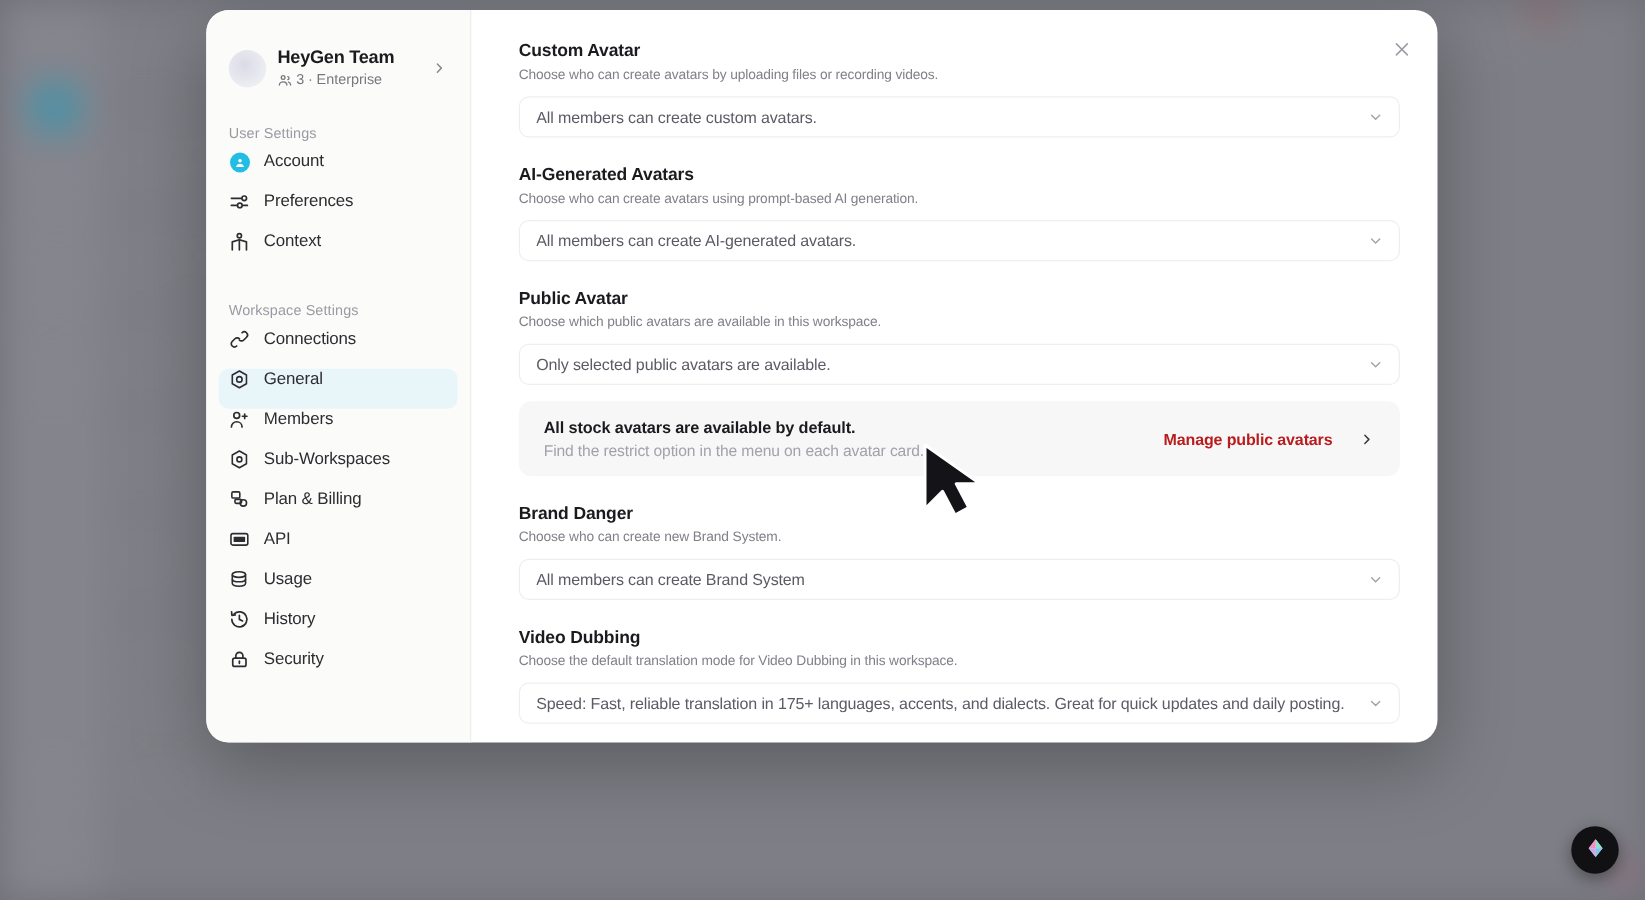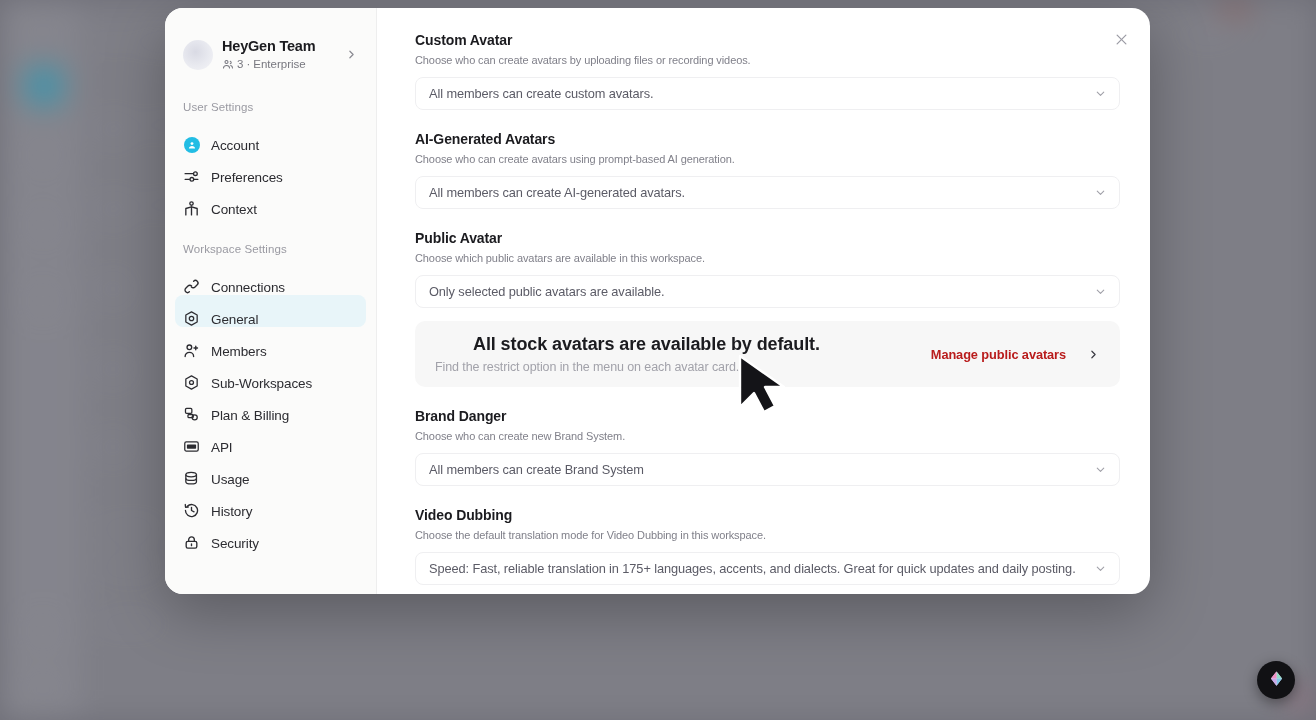--- a/index.html
+++ b/index.html
@@ -134,21 +134,21 @@
     font-size: 11.5px;
     color: #9a9aa2;
     padding: 0 0 0 18px;
     margin: 24px 0 8px 0;
     letter-spacing: .1px;
   }
   .nav-label.second { margin-top: 26px; }
 
   .nav-item {
     display: flex;
-    align-items: flex-end;
+    align-items: flex-start;
     gap: 11px;
     height: 32px;
     margin: 0 10px;
     padding: 0 8px;
     border-radius: 8px;
     font-size: 13.5px;
     color: #2c2c31;
     cursor: pointer;
     letter-spacing: -.1px;
   }
@@ -242,25 +242,24 @@
     margin-top: 13px;
     background: #f7f7f7;
     border-radius: 10px;
     padding: 13px 16px 13px 20px;
     display: flex;
     align-items: center;
     gap: 12px;
   }
   .info-text { flex: 1 1 auto; }
   .info-title {
-    font-size: 18px;
+    font-size: 13px;
     font-weight: 700;
     color: #1b1b1f;
     letter-spacing: -.1px;
-    margin-left: 38px;
   }
   .info-sub {
     font-size: 12.5px;
     color: #a2a2aa;
     margin-top: 5px;
     letter-spacing: -.1px;
   }
   .link-btn {
     flex: 0 0 auto;
     display: flex;

